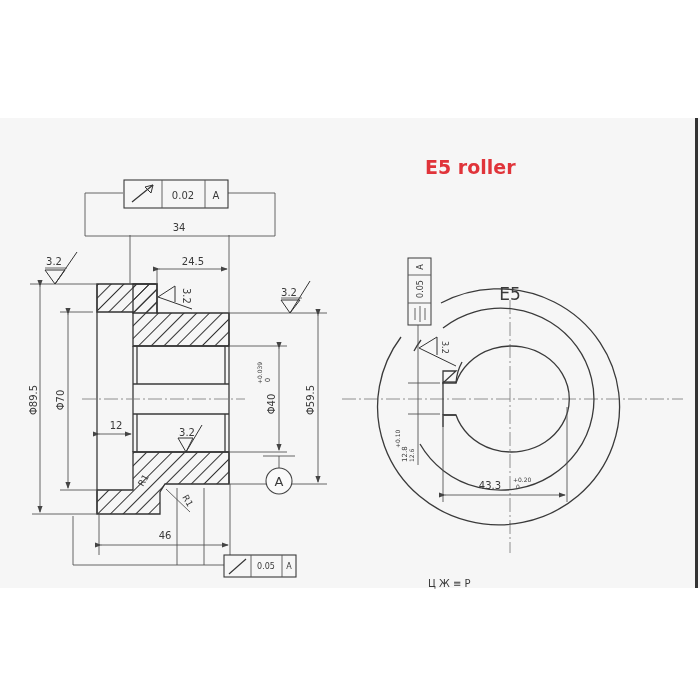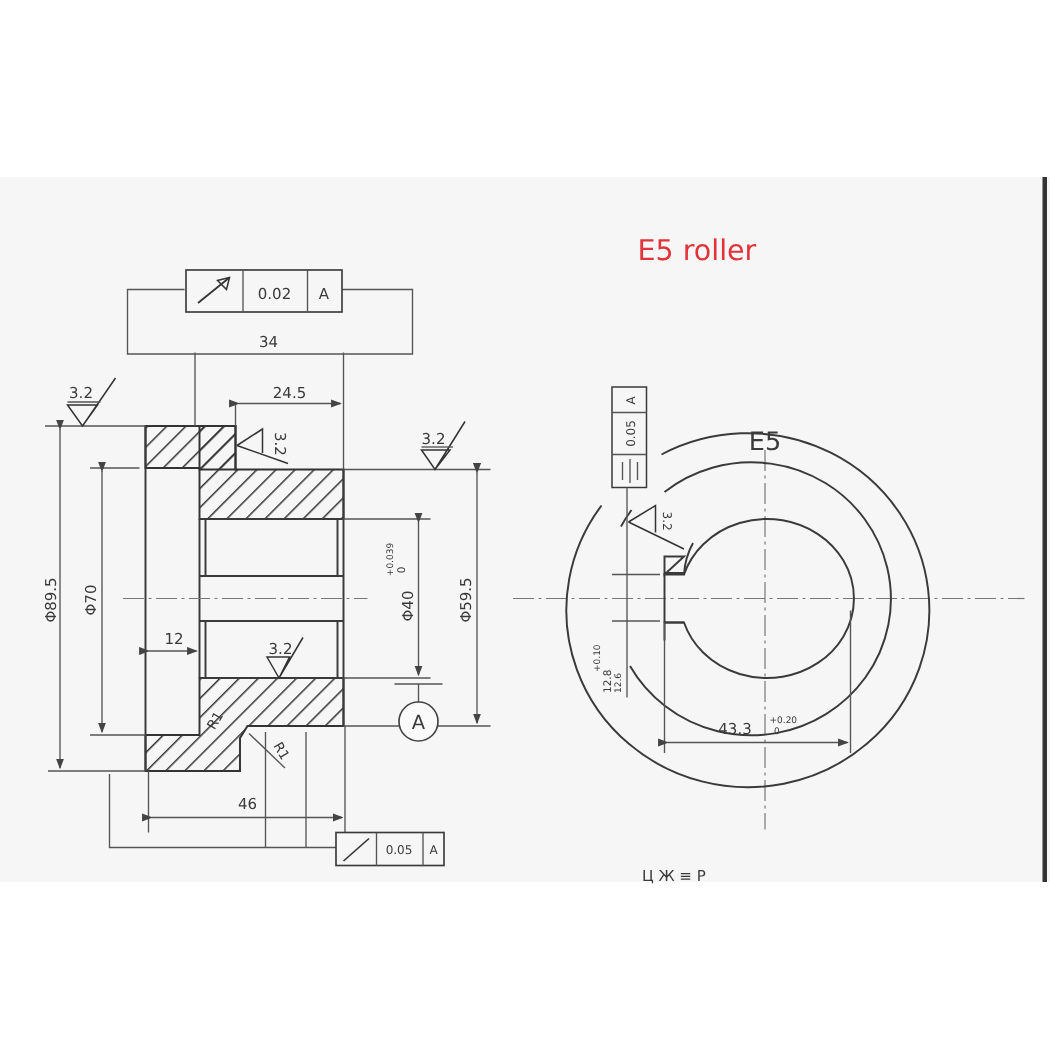--- a/index.html
+++ b/index.html
@@ -4,21 +4,21 @@
 <style>
   html, body { margin:0; padding:0; background:#ffffff; }
   body { width:700px; height:700px; position:relative; overflow:hidden; font-family:"DejaVu Sans", sans-serif; }
   #sheet { position:absolute; left:0; top:118px; width:700px; height:470px; background:#f6f6f6; }
   #sheet-border-right { position:absolute; left:695px; top:118px; width:3px; height:470px; background:#333; }
   svg { position:absolute; left:0; top:0; }
   .ln { stroke:#3a3a3a; stroke-width:1.3; fill:none; }
   .thin { stroke:#555; stroke-width:0.9; fill:none; }
   .cl { stroke:#777; stroke-width:0.8; stroke-dasharray:14 3 2 3; fill:none; }
   .txt { font-family:"DejaVu Sans", sans-serif; fill:#3a3a3a; font-size:10px; }
-  .title { position:absolute; left:425px; top:156px; color:#e0343a; font-family:"DejaVu Sans", sans-serif; font-size:19px; }
+  .title { position:absolute; left:425px; top:156px; color:#e0343a; font-family:"DejaVu Sans", sans-serif; font-size:19px;font-weight:bold; }
 </style>
 </head>
 <body>
 
 <div id="sheet"></div>
 <div id="sheet-border-right"></div>
 <div class="title">E5 roller</div>
 
 <svg width="700" height="700" viewBox="0 0 700 700">
   <defs>

